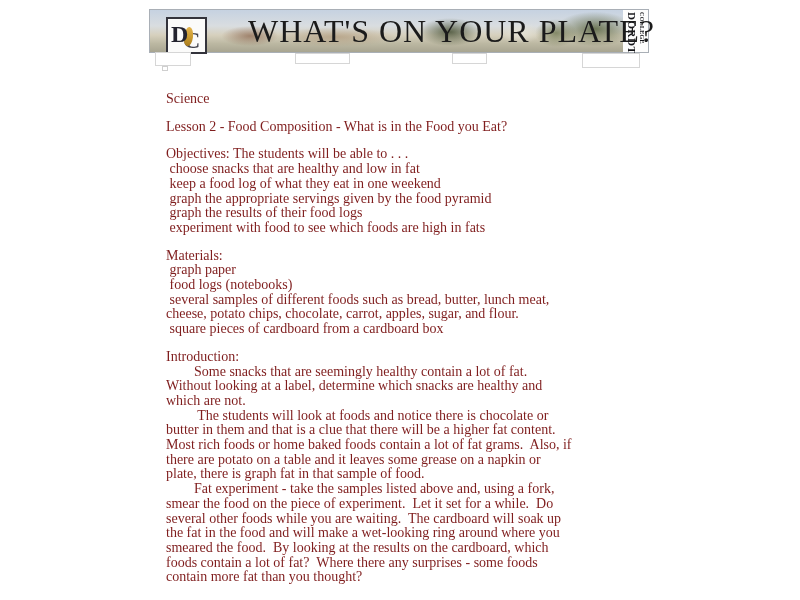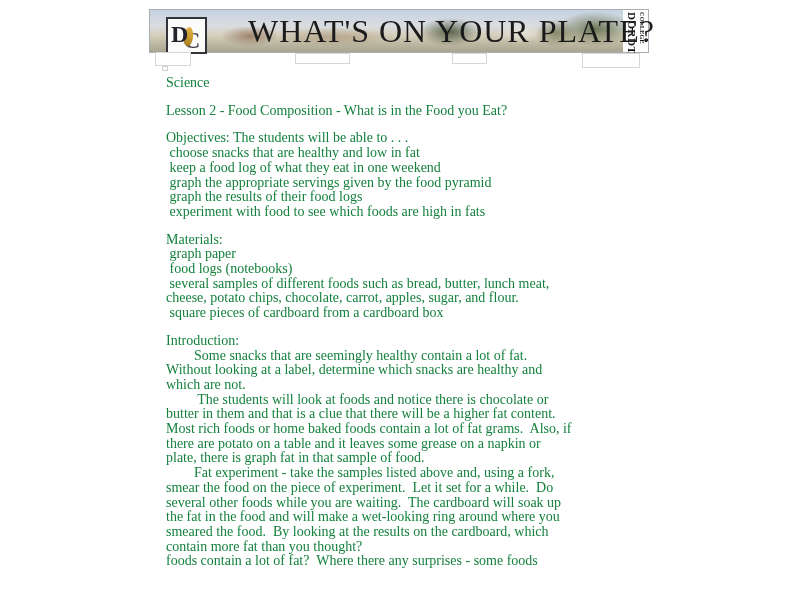--- a/index.html
+++ b/index.html
@@ -41,22 +41,22 @@
 
   
   .ph { position:absolute; background:#fff; border:1px solid #d6d6d6; }
   .ph1 { left:155px; top:52px; width:36px; height:14px; }
   .ph2 { left:295px; top:53px; width:55px; height:11px; }
   .ph3 { left:452px; top:53px; width:35px; height:11px; }
   .ph4 { left:582px; top:53px; width:58px; height:15px; }
   .ph-tiny { left:162px; top:66px; width:6px; height:5px; border-color:#cfcfcf; }
 
   
-  .doc { position:absolute; left:166px; top:76px; width:500px;
-         font-size:14px; line-height:14.7px; color:#15803d; }
+  .doc { position:absolute; left:166px; top:92px; width:500px;
+         font-size:14px; line-height:14.7px; color:#7f1d1d; }
   .block { margin-bottom:13px; }
   .block:last-child { margin-bottom:3px; }
   .line { white-space:pre; }
 </style>
 </head>
 <body>
 
 <div class="page">
 
   <div class="banner">
@@ -111,18 +111,18 @@
         <div class="line">         The students will look at foods and notice there is chocolate or</div>
         <div class="line">butter in them and that is a clue that there will be a higher fat content.</div>
         <div class="line">Most rich foods or home baked foods contain a lot of fat grams.  Also, if</div>
         <div class="line">there are potato on a table and it leaves some grease on a napkin or</div>
         <div class="line">plate, there is graph fat in that sample of food.</div>
         <div class="line">        Fat experiment - take the samples listed above and, using a fork,</div>
         <div class="line">smear the food on the piece of experiment.  Let it set for a while.  Do</div>
         <div class="line">several other foods while you are waiting.  The cardboard will soak up</div>
         <div class="line">the fat in the food and will make a wet-looking ring around where you</div>
         <div class="line">smeared the food.  By looking at the results on the cardboard, which</div>
+        <div class="line">foods contain a lot of fat?  Where there any surprises - some foods</div>
         <div class="line">contain more fat than you thought?</div>
-        <div class="line">foods contain a lot of fat?  Where there any surprises - some foods</div>
       </div>
     </div>
 
 </div>
 
 </body></html>

